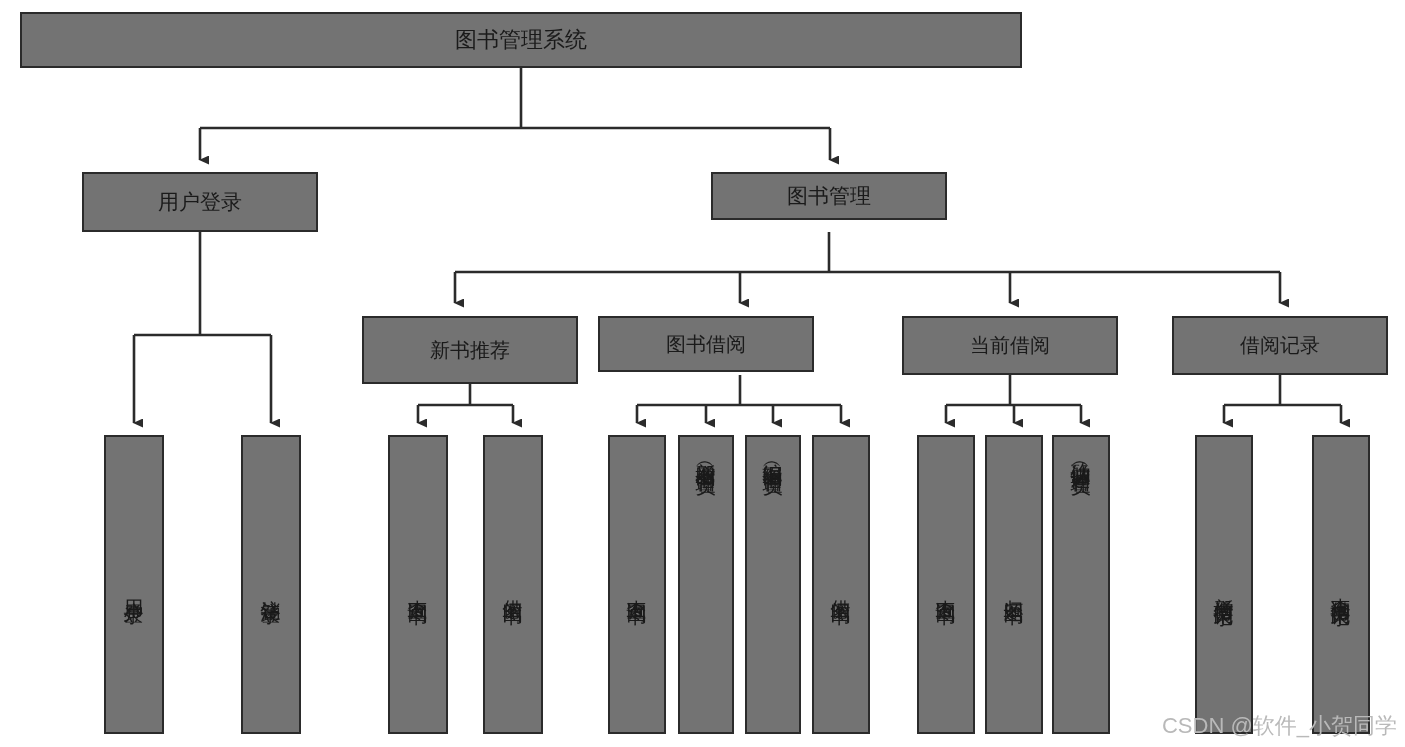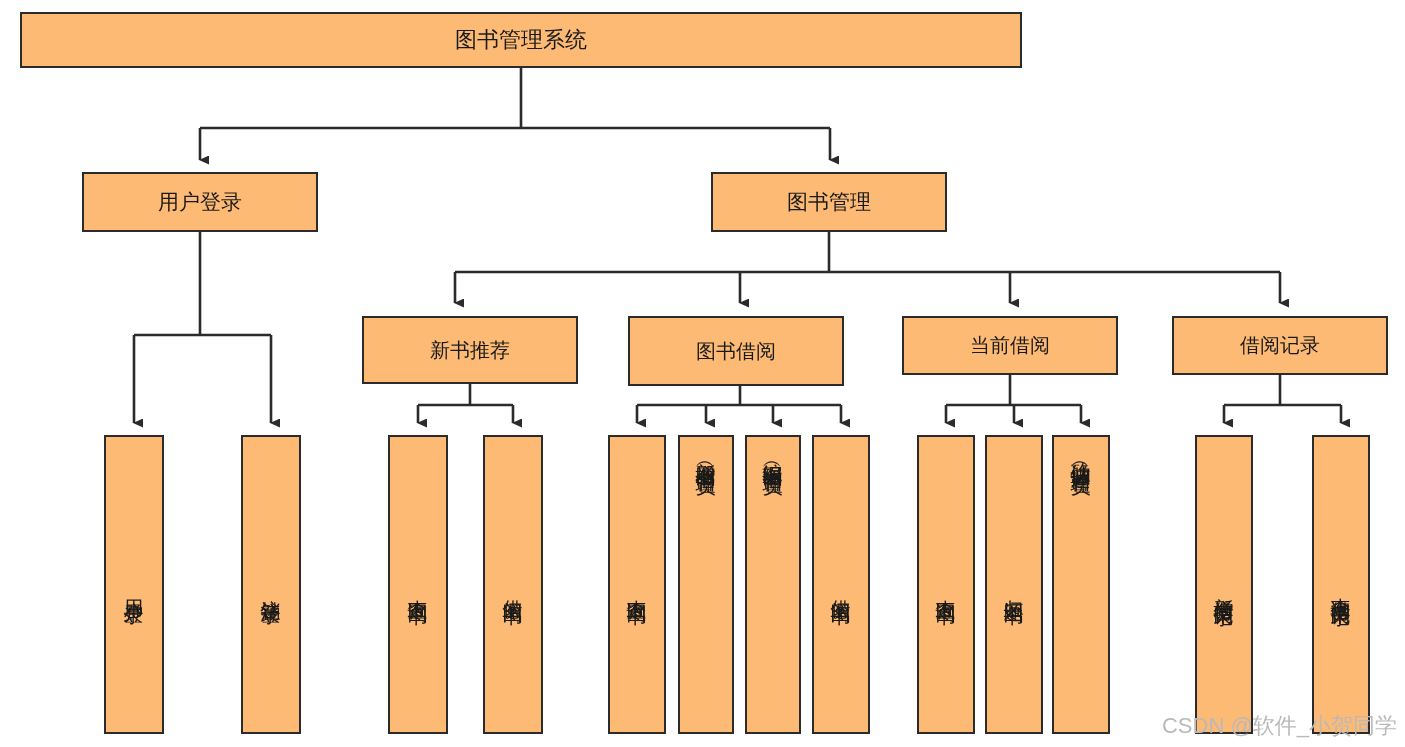--- a/index.html
+++ b/index.html
@@ -22,21 +22,21 @@
     left: 0;
     top: 0;
     width: 1405px;
     height: 747px;
     pointer-events: none;
   }
   .node {
     position: absolute;
     box-sizing: border-box;
     border: 2px solid #2b2b2b;
-    background: #fdba74;
+    background: #737373;
     display: flex;
     align-items: center;
     justify-content: center;
     color: #1a1a1a;
     z-index: 2;
   }
   .node.root {
     font-size: 22px;
   }
   .node.lvl2 {
@@ -135,28 +135,28 @@
     </g>
   </svg>
 
   <div class="node root" style="left:20px; top:12px; width:1002px; height:56px;">
     <span>图书管理系统</span>
   </div>
 
   <div class="node lvl2" style="left:82px; top:172px; width:236px; height:60px;">
     <span>用户登录</span>
   </div>
-  <div class="node lvl2" style="left:711px; top:172px; width:236px; height:60px;">
+  <div class="node lvl2" style="left:711px; top:172px; width:236px; height:48px;">
     <span>图书管理</span>
   </div>
 
   <div class="node lvl3" style="left:362px; top:316px; width:216px; height:68px;">
     <span>新书推荐</span>
   </div>
-  <div class="node lvl3" style="left:628px; top:316px; width:216px; height:70px;">
+  <div class="node lvl3" style="left:598px; top:316px; width:216px; height:56px;">
     <span>图书借阅</span>
   </div>
   <div class="node lvl3" style="left:1172px; top:316px; width:216px; height:59px;">
     <span>借阅记录</span>
   </div>
   <div class="node lvl3" style="left:902px; top:316px; width:216px; height:59px;">
     <span>当前借阅</span>
   </div>
 
   <div class="node leaf" style="left:104px; top:435px; width:60px; height:299px;">

